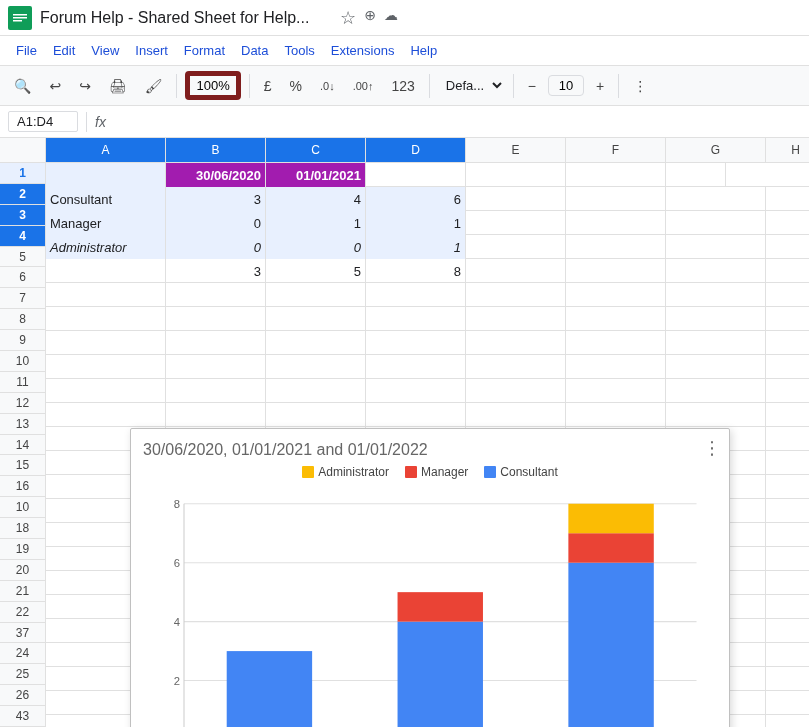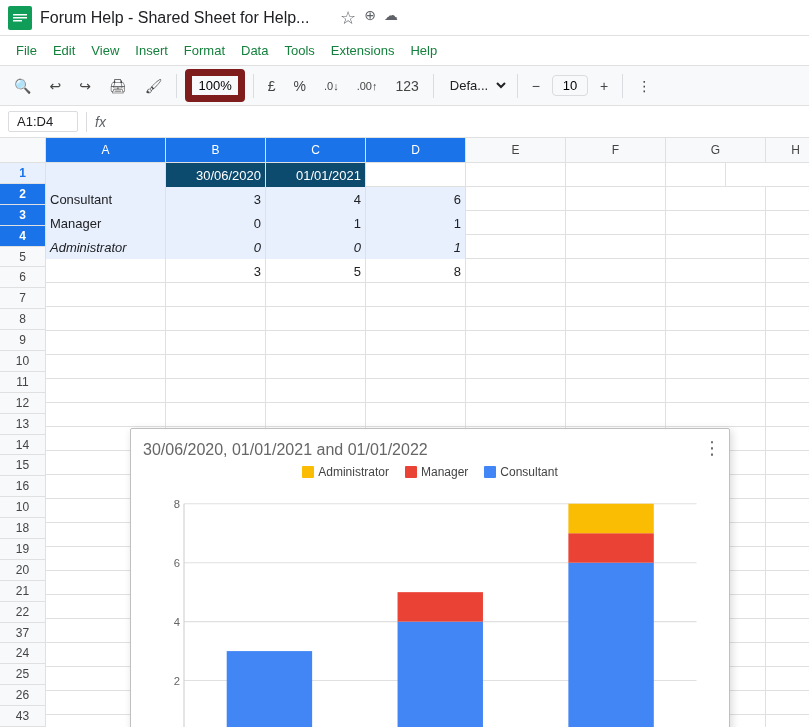--- a/index.html
+++ b/index.html
@@ -12,31 +12,31 @@
     }
     .app-icon { width: 24px; height: 24px; margin-right: 8px; }
     .title-text { font-size: 16px; color: #202124; flex: 1; white-space: nowrap; overflow: hidden; text-overflow: ellipsis; max-width: 300px; }
     .title-icons { display: flex; gap: 8px; color: #5f6368; font-size: 18px; }
 
     
     .menu-bar {
       display: flex; align-items: center; padding: 2px 8px; height: 30px;
       background: #fff; border-bottom: 1px solid #e0e0e0; gap: 4px;
     }
-    .menu-item { padding: 3px 8px; cursor: pointer; border-radius: 4px; color: #15803d; font-size: 13px; }
+    .menu-item { padding: 3px 8px; cursor: pointer; border-radius: 4px; color: #1d4ed8; font-size: 13px; }
 
     
     .toolbar {
       display: flex; align-items: center; padding: 4px 8px; height: 40px;
       background: #f8f9fa; border-bottom: 1px solid #e0e0e0; gap: 6px;
     }
     .toolbar-btn { padding: 4px 6px; cursor: pointer; border-radius: 4px; color: #444; font-size: 14px; border: none; background: transparent; }
     .toolbar-separator { width: 1px; height: 24px; background: #dadce0; margin: 0 2px; }
     .toolbar-select { border: none; background: transparent; font-size: 13px; color: #202124; cursor: pointer; padding: 2px 4px; }
-    .zoom-display { border: 7px solid #7f1d1d; border-radius: 4px; padding: 2px 6px; font-size: 13px; }
+    .zoom-display { border: 5px solid #7f1d1d; border-radius: 4px; padding: 2px 6px; font-size: 13px; }
     .font-size-box { border: 1px solid #dadce0; border-radius: 4px; padding: 2px 8px; font-size: 13px; width: 36px; text-align: center; }
 
     
     .formula-bar {
       display: flex; align-items: center; padding: 2px 8px; height: 32px;
       background: #fff; border-bottom: 1px solid #e0e0e0; gap: 8px;
     }
     .cell-ref { border: 1px solid #dadce0; border-radius: 2px; padding: 2px 8px; font-size: 13px; width: 70px; color: #202124; }
     .fx-label { color: #5f6368; font-size: 14px; font-style: italic; }
     .formula-input { flex: 1; border: none; outline: none; font-size: 13px; color: #202124; }
@@ -66,21 +66,21 @@
     .row-num.active { background: #e8f0fe; color: #1a73e8; }
 
     .grid-cells { flex: 1; overflow: hidden; }
     .grid-row { display: flex; height: 24px; border-bottom: 1px solid #e0e0e0; }
     .cell {
       height: 24px; border-right: 1px solid #e0e0e0; display: flex; align-items: center;
       padding: 0 4px; font-size: 13px; color: #202124; overflow: hidden; white-space: nowrap;
       position: relative;
     }
     .cell.selected-range { background: #e8f0fe; }
-    .cell.header-col { background: #0c4a6e; color: #fff; font-weight: normal; justify-content: flex-end; }
+    .cell.header-col { background: #a21caf; color: #fff; font-weight: bold; justify-content: flex-end; }
     .cell.num { justify-content: flex-end; }
     .cell.italic { font-style: italic; }
 
     
     .chart-container {
       position: absolute;
       background: #fff;
       border: 1px solid #c0c0c0;
       border-radius: 2px;
       padding: 12px;

